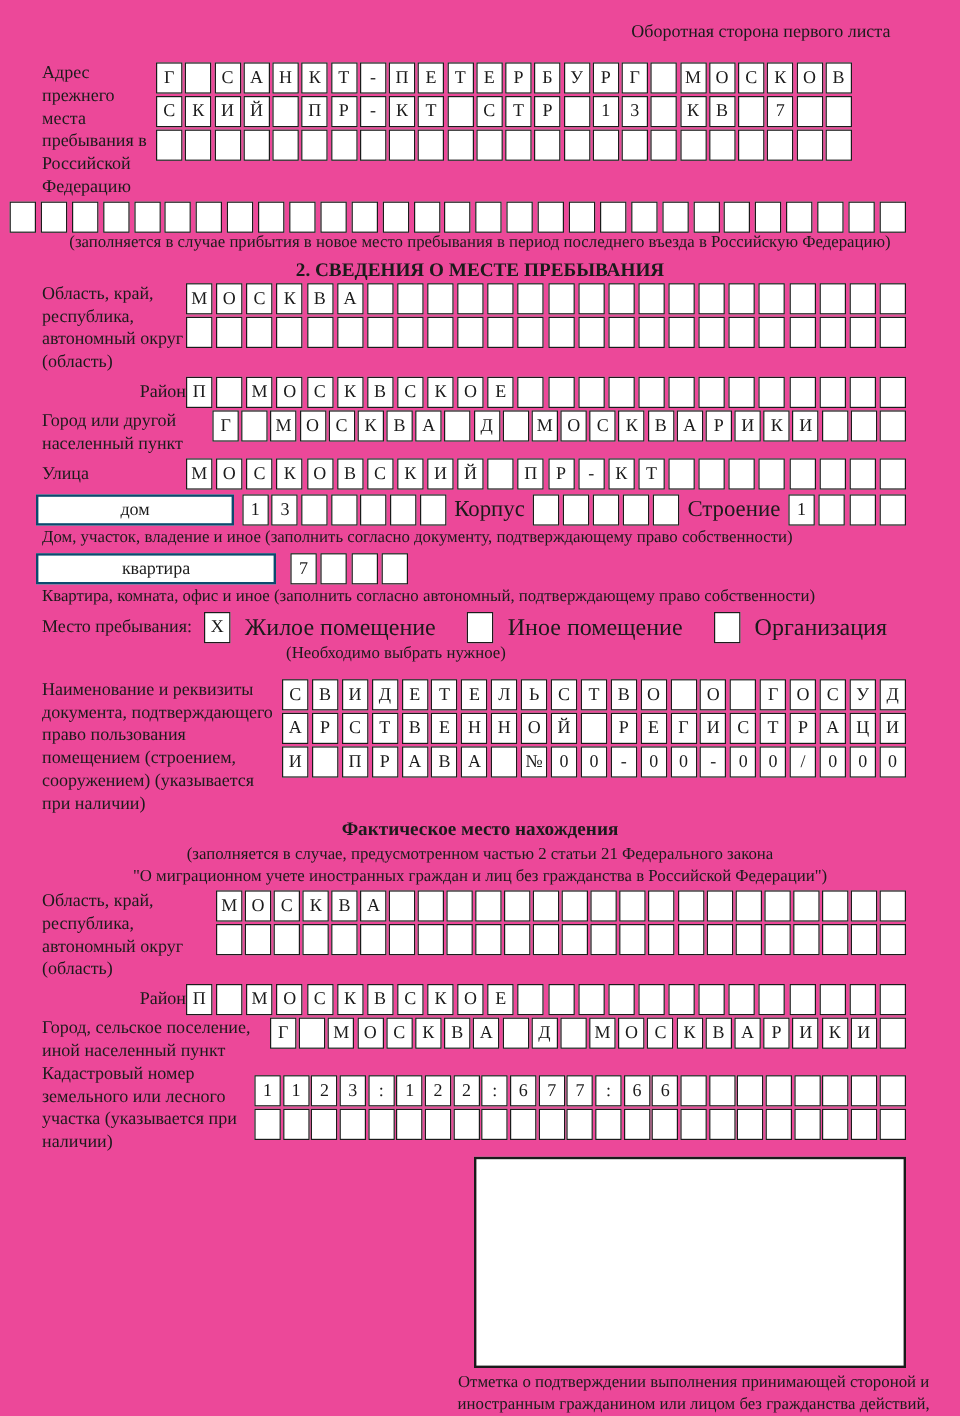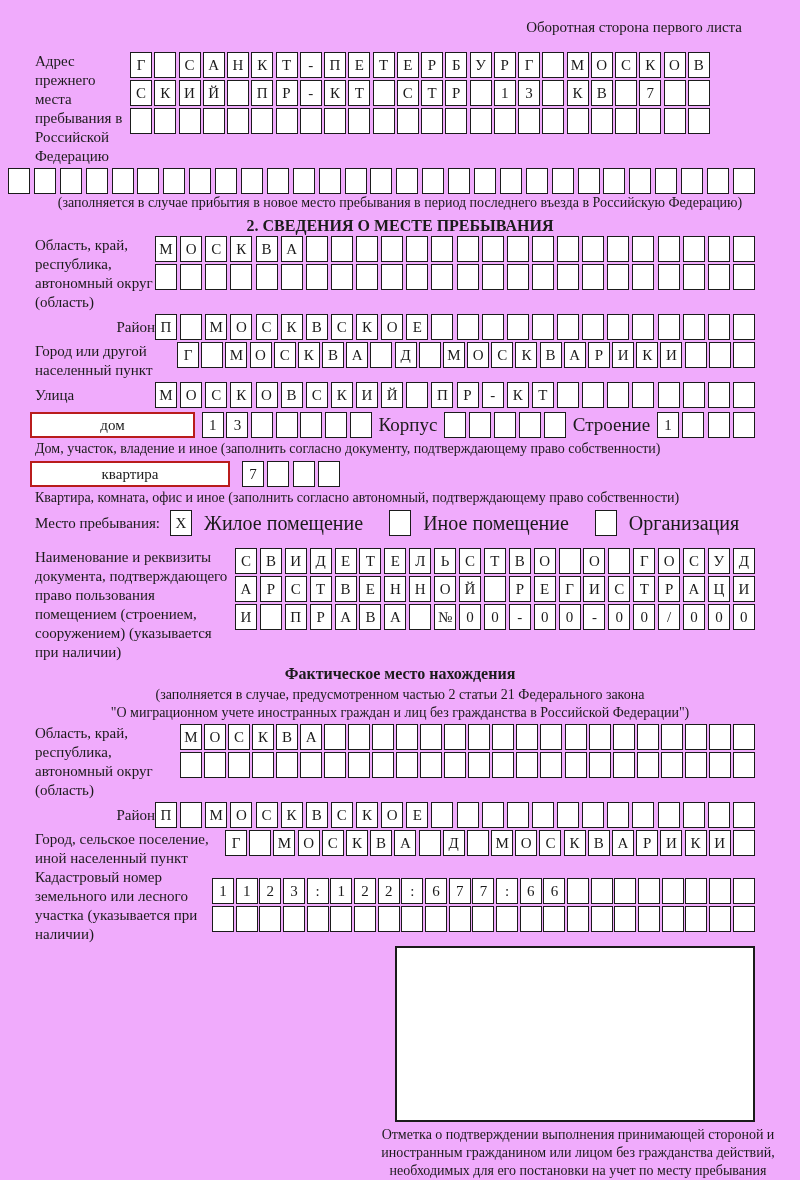--- a/index.html
+++ b/index.html
@@ -1,35 +1,35 @@
 <!DOCTYPE html>
 <html><head>
 <meta charset="utf-8">
 <style>
   html,body{margin:0;padding:0;background:#ffffff;}
   .page{
     width:800px;height:1180px;box-sizing:border-box;position:relative;
-    background:#f0abfc;color:#1b1b1b;overflow:hidden;
+    background:#ec4899;color:#1b1b1b;overflow:hidden;
     font-family:"Liberation Serif","DejaVu Serif",serif;
     padding-top:18px;
   }
   .header-note{text-align:right;padding-right:58px;font-size:15px;line-height:18px;margin-bottom:16px;}
   .frow{display:flex;align-items:flex-start;}
   .flabel{font-size:15px;line-height:19px;}
   .inline-label{font-size:19px;line-height:26px;white-space:nowrap;}
   .boxrow{display:flex;justify-content:space-between;}
   .boxcol{margin-left:auto;margin-right:45px;}
   .boxcol .boxrow{margin-bottom:2px;}
   .cell{
     box-sizing:border-box;flex:0 0 22px;width:22px;height:26px;
     border:1.8px solid #1b1b1b;display:flex;align-items:center;justify-content:center;
     font-size:15px;line-height:1;background:#fff;
   }
   .bigbox{
-    box-sizing:border-box;height:26px;border:2px solid #b91c1c;
+    box-sizing:border-box;height:26px;border:2px solid #0c4a6e;
     display:flex;align-items:center;justify-content:center;font-size:15px;background:#fff;
   }
   .w580{width:580px;margin-left:auto;margin-right:45px;}
   .w600{width:600px;margin-left:auto;margin-right:45px;}
   .w578{width:578px;margin-left:auto;margin-right:45px;}
   .w575{width:575px;margin-left:auto;margin-right:45px;}
   .w530{width:530px;margin-left:auto;margin-right:45px;}
   .w543{width:543px;}
   .w520{width:520px;}
   .row4{width:747px;margin-left:8px;margin-top:2px;}
@@ -384,20 +384,21 @@
 
   <div class="stay-row">
     <span class="flabel">Место пребывания:</span>
     <span class="cell">X</span>
     <span class="opt-label">Жилое помещение</span>
     <span class="cell"></span>
     <span class="opt-label">Иное помещение</span>
     <span class="cell"></span>
     <span class="opt-label last">Организация</span>
   </div>
+  <div class="caption center stay-note">(Необходимо выбрать нужное)</div>
 
   <div class="frow doc-block">
     <div class="flabel lbl-doc">Наименование и реквизиты документа, подтверждающего право пользования помещением (строением, сооружением) (указывается при наличии)</div>
     <div class="boxcol">
       <div class="boxrow w520">
           <span class="cell">С</span>
           <span class="cell">В</span>
           <span class="cell">И</span>
           <span class="cell">Д</span>
           <span class="cell">Е</span>

